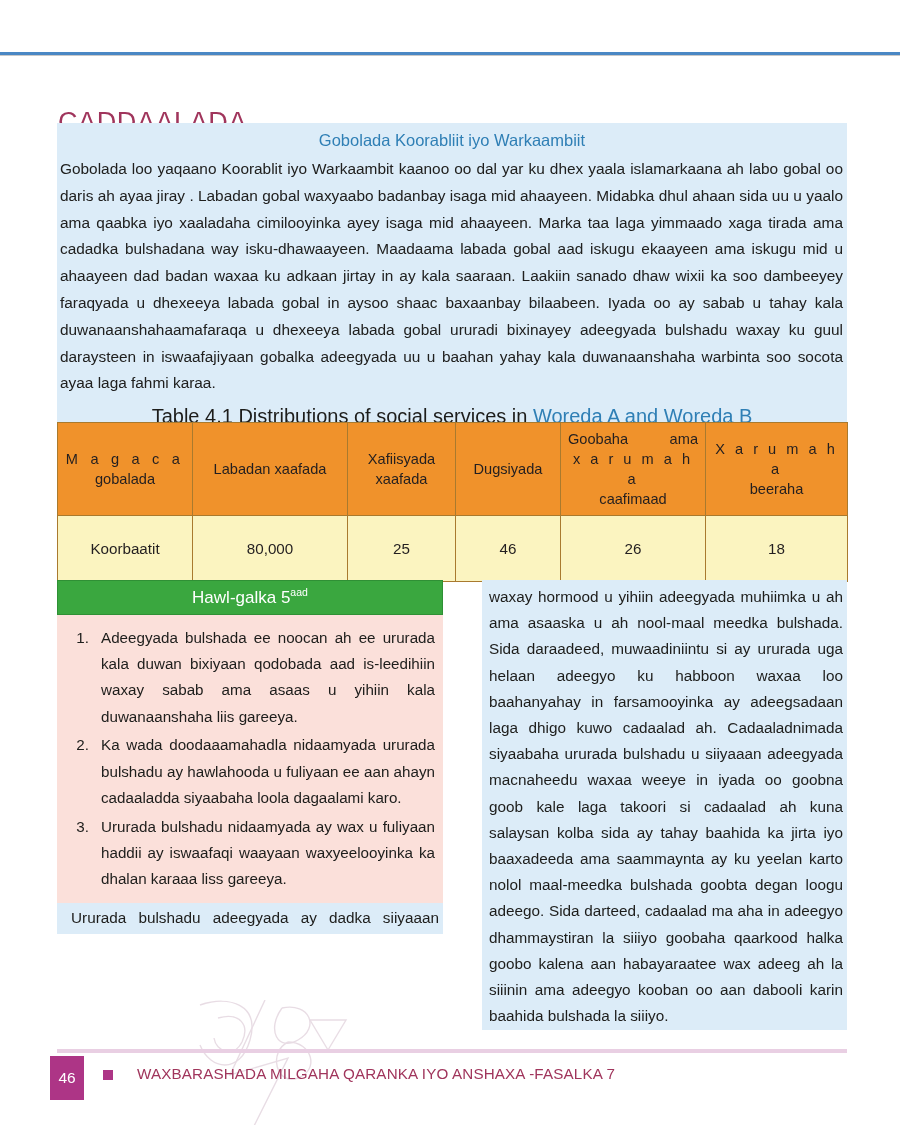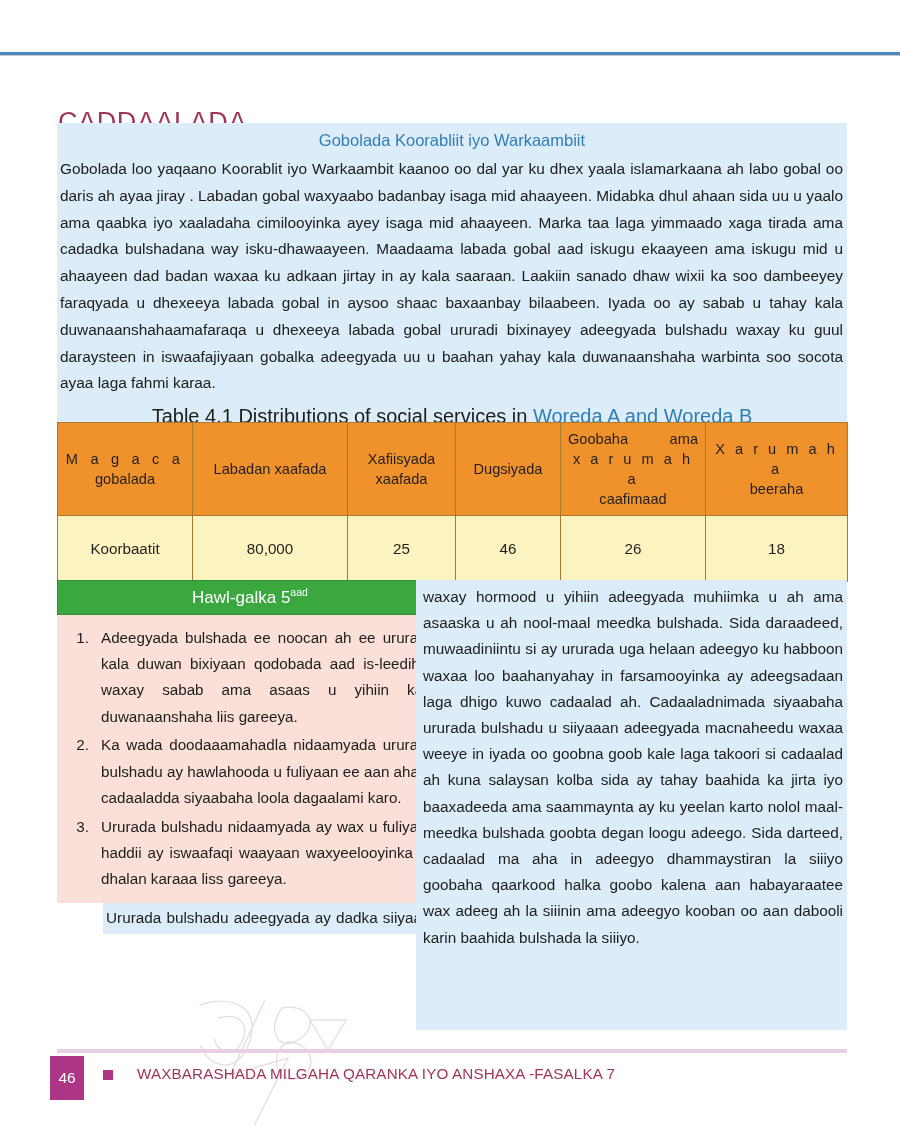--- a/index.html
+++ b/index.html
@@ -151,21 +151,21 @@
   .col-left {
     position: absolute;
     left: 0;
     top: 0;
     width: 386px;
   }
   .col-right {
     position: absolute;
     right: 0;
     top: 0;
-    width: 431px;
+    width: 365px;
     background: #dcecf8;
     font-size: 15.3px;
     line-height: 26.2px;
     color: #1d1d1b;
     text-align: justify;
     padding: 4px 4px 0 7px;
     box-sizing: border-box;
     height: 450px;
   }
   .col-right p { margin: 0; }
@@ -213,25 +213,24 @@
   }
   .q-text {
     flex: 1 1 auto;
     text-align: justify;
   }
   .left-tail {
     background: #dcecf8;
     font-size: 15.3px;
     line-height: 26.2px;
     color: #1d1d1b;
-    padding: 2px 4px 3px 3px;
+    padding: 2px 4px 3px 14px;
     text-align: justify;
     text-align-last: justify;
     box-sizing: border-box;
-    margin-left: 46px;
   }
 
   
   .footer-rule {
     position: absolute;
     left: 57px;
     top: 1049px;
     width: 790px;
     height: 4px;
     background: #e9cfe3;

